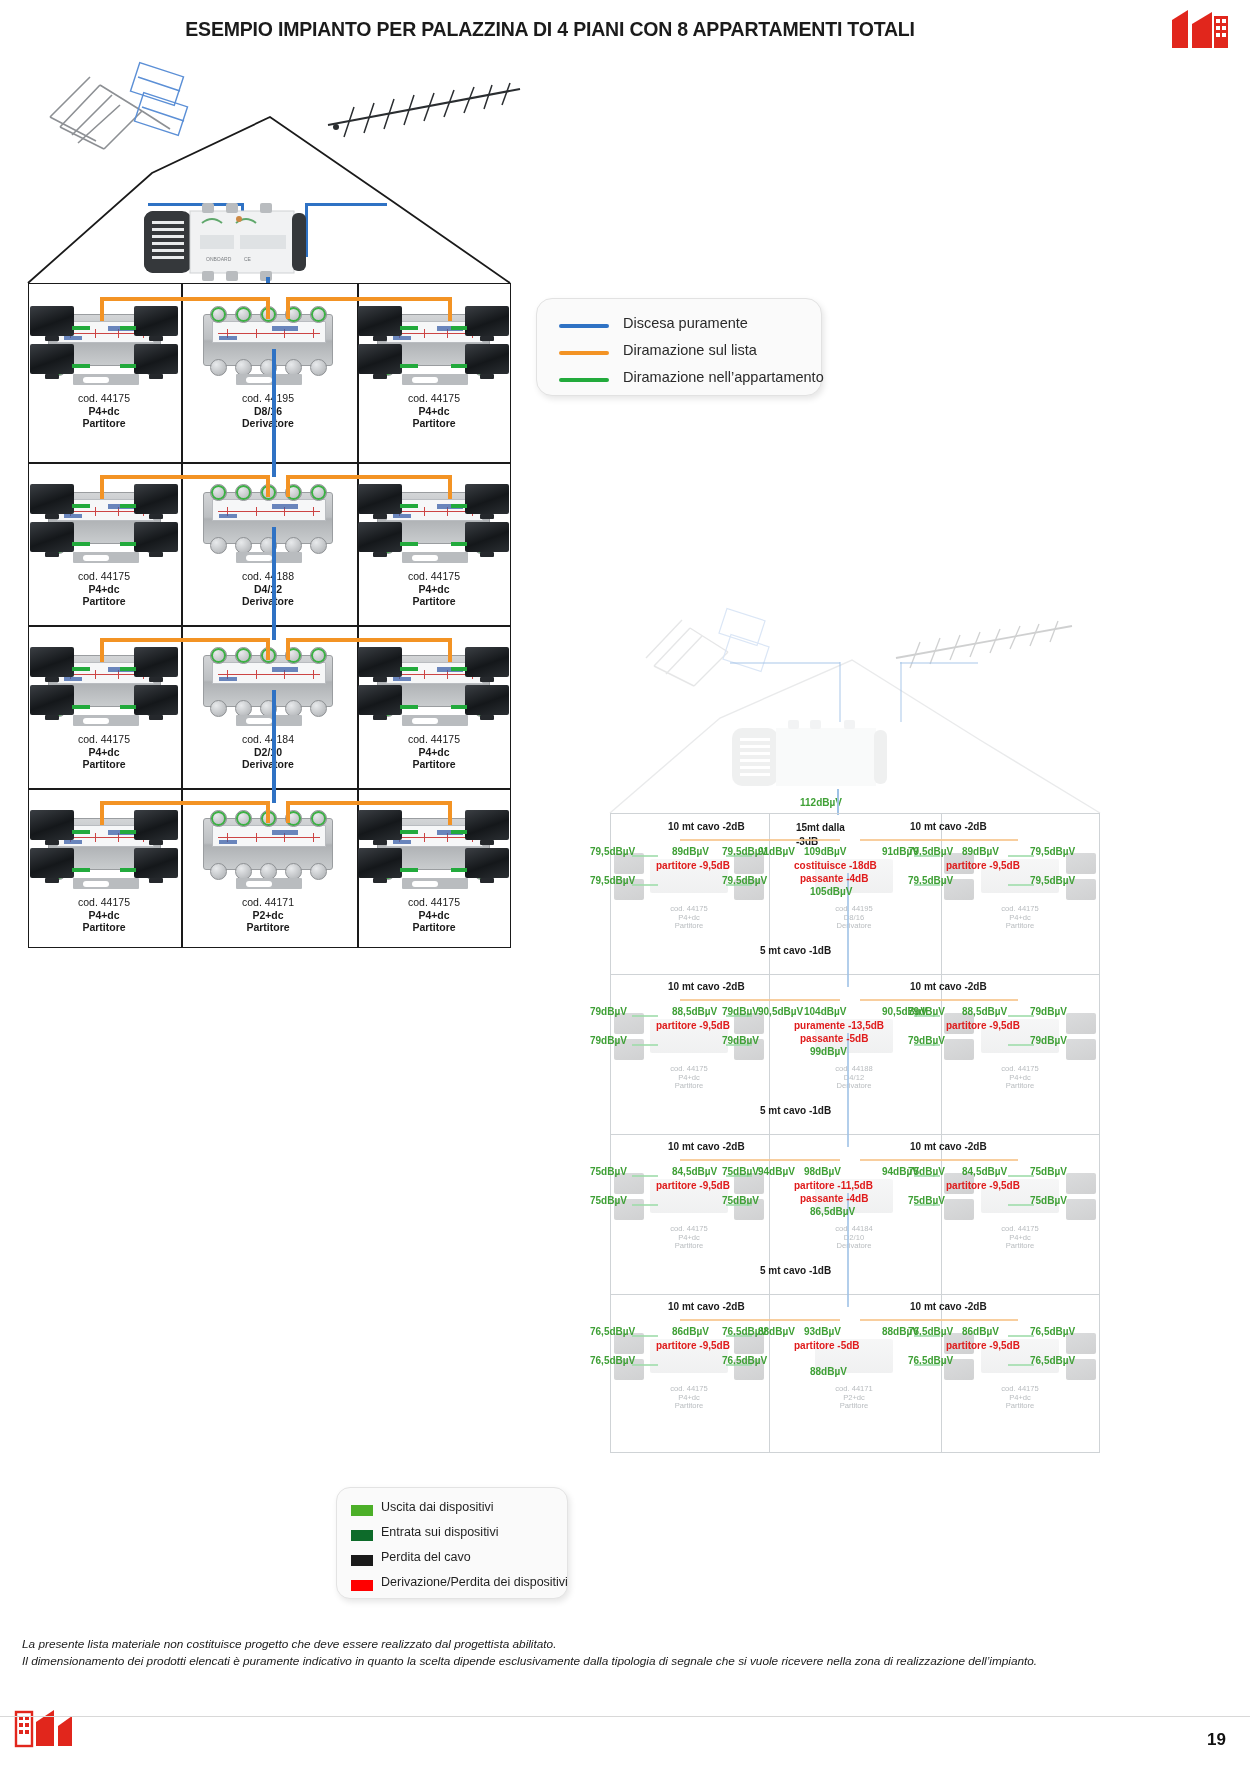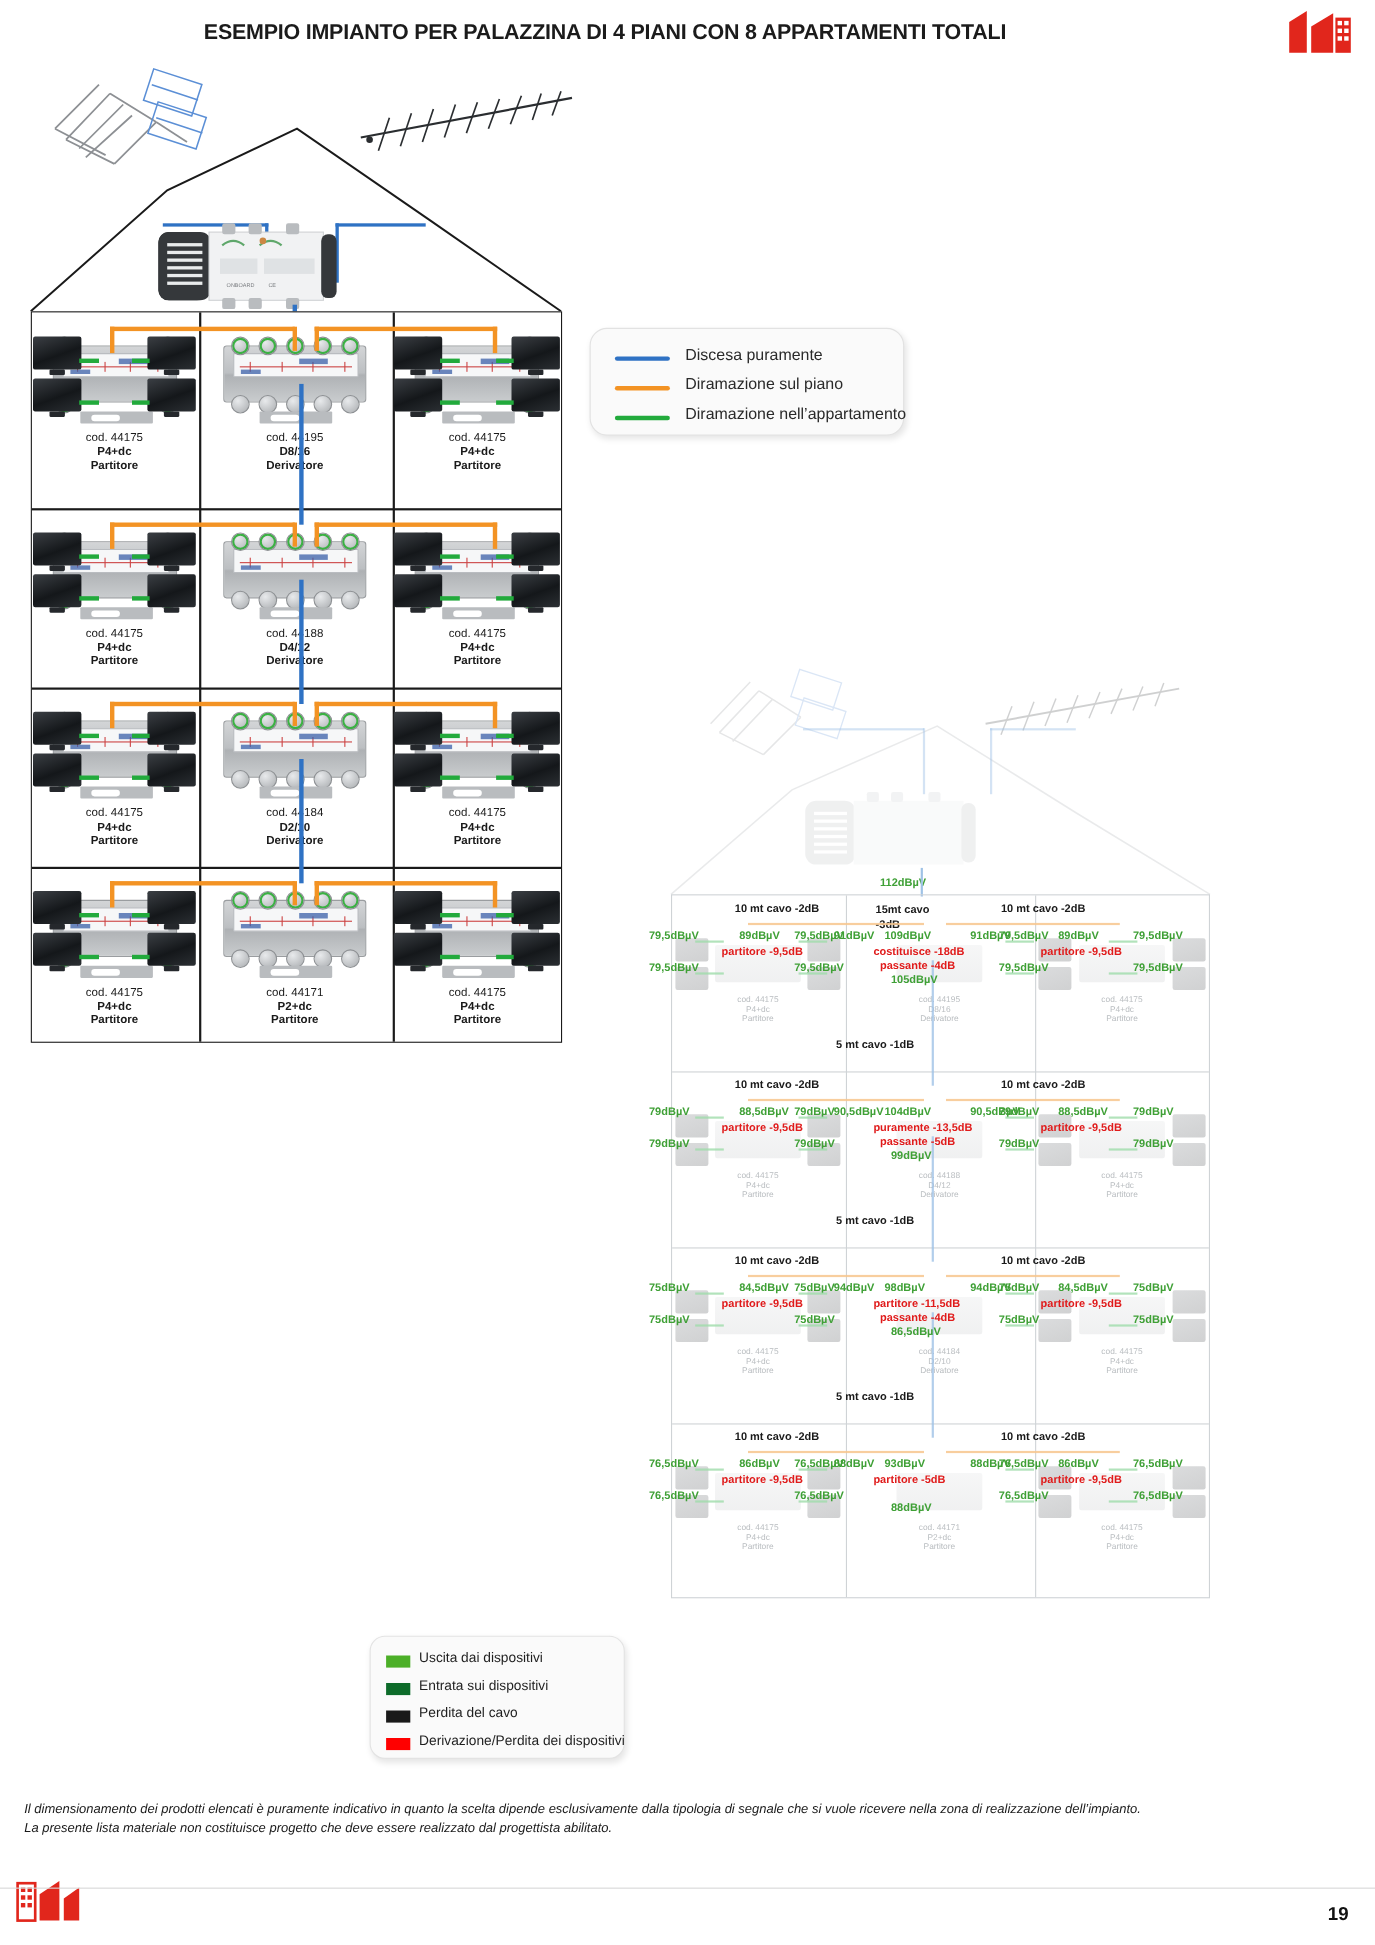--- a/index.html
+++ b/index.html
@@ -655,21 +655,21 @@
     <div class="orange-wire" style="left: 286px; top: 746px; width: 3.6px; height: 22px;"></div>
   </div>
 
 <div id="legend-lines">
   <div class="row" style="top:16px;">
     <span class="swatch" style="background:#2f72c4;"></span>
     <span class="txt">Discesa puramente</span>
   </div>
   <div class="row" style="top:43px;">
     <span class="swatch" style="background:#f39324;"></span>
-    <span class="txt">Diramazione sul piano</span>
+    <span class="txt">Diramazione sul lista</span>
   </div>
   <div class="row" style="top:70px;">
     <span class="swatch" style="background:#22aa3c;"></span>
     <span class="txt">Diramazione nell’appartamento</span>
   </div>
 </div>
 
 <div id="legend-colors">
   <div class="row" style="top:12px;">
     <span class="sw" style="background:#4caf28;"></span>
@@ -753,21 +753,21 @@
   <div class="val green" style="left:200px;top:197px;">112dBµV</div>
   <div class="rw-blue" style="left:237px;top:189px;width:2px;height:26px;"></div>
 
   <div id="right-building">
     <div class="rfloor" style="top:160px;"></div>
     <div class="rfloor" style="top:320px;"></div>
     <div class="rfloor" style="top:480px;"></div>
     <div class="rcol" style="left:158px;"></div>
     <div class="rcol" style="left:330px;"></div>
   </div>
-<div class="val black" style="left: 196px; top: 222px;">15mt cavo</div>
+<div class="val black" style="left: 196px; top: 222px;">15mt dalla</div>
     <div class="val black" style="left: 196px; top: 236px;">-3dB</div>
     <div class="ghost-dev" style="left: 50px; top: 259px; opacity: 0.2;"></div>
     <div class="ghost-cap" style="left: 41px; top: 305px;">
       <div>cod. 44175</div>
       <div>P4+dc</div>
       <div>Partitore</div>
     </div>
     <div class="ghost-tv" style="left: 14px; top: 253px; opacity: 0.22;"></div>
     <div class="ghost-tv" style="left: 14px; top: 279px; opacity: 0.22;"></div>
     <div class="ghost-tv" style="left: 134px; top: 253px; opacity: 0.22;"></div>
@@ -987,22 +987,22 @@
     <div class="rw-green" style="left: 32px; top: 764px; width: 26px; opacity: 0.8;"></div>
     <div class="rw-green" style="left: 126px; top: 735px; width: 26px; opacity: 0.8;"></div>
     <div class="rw-green" style="left: 126px; top: 764px; width: 26px; opacity: 0.8;"></div>
     <div class="rw-green" style="left: 314px; top: 735px; width: 26px; opacity: 0.8;"></div>
     <div class="rw-green" style="left: 314px; top: 764px; width: 26px; opacity: 0.8;"></div>
     <div class="rw-green" style="left: 408px; top: 735px; width: 26px; opacity: 0.8;"></div>
     <div class="rw-green" style="left: 408px; top: 764px; width: 26px; opacity: 0.8;"></div>
   </div>
 
 <div id="footnotes">
+  <div>La presente lista materiale non costituisce progetto che deve essere realizzato dal progettista abilitato.</div>
   <div>Il dimensionamento dei prodotti elencati è puramente indicativo in quanto la scelta dipende esclusivamente dalla tipologia di segnale che si vuole ricevere nella zona di realizzazione dell’impianto.</div>
-  <div>La presente lista materiale non costituisce progetto che deve essere realizzato dal progettista abilitato.</div>
 </div>
 
 <div id="logo-bottom">
   <svg width="62" height="44" viewBox="0 0 62 44">
     <rect x="2" y="6" width="16" height="34" fill="none" stroke="#e1261c" stroke-width="2.4"></rect>
     <g fill="#e1261c">
         <rect x="5" y="10" width="4" height="4"></rect>
         <rect x="11" y="10" width="4" height="4"></rect>
     <rect x="5" y="17" width="4" height="4"></rect>
         <rect x="11" y="17" width="4" height="4"></rect>

